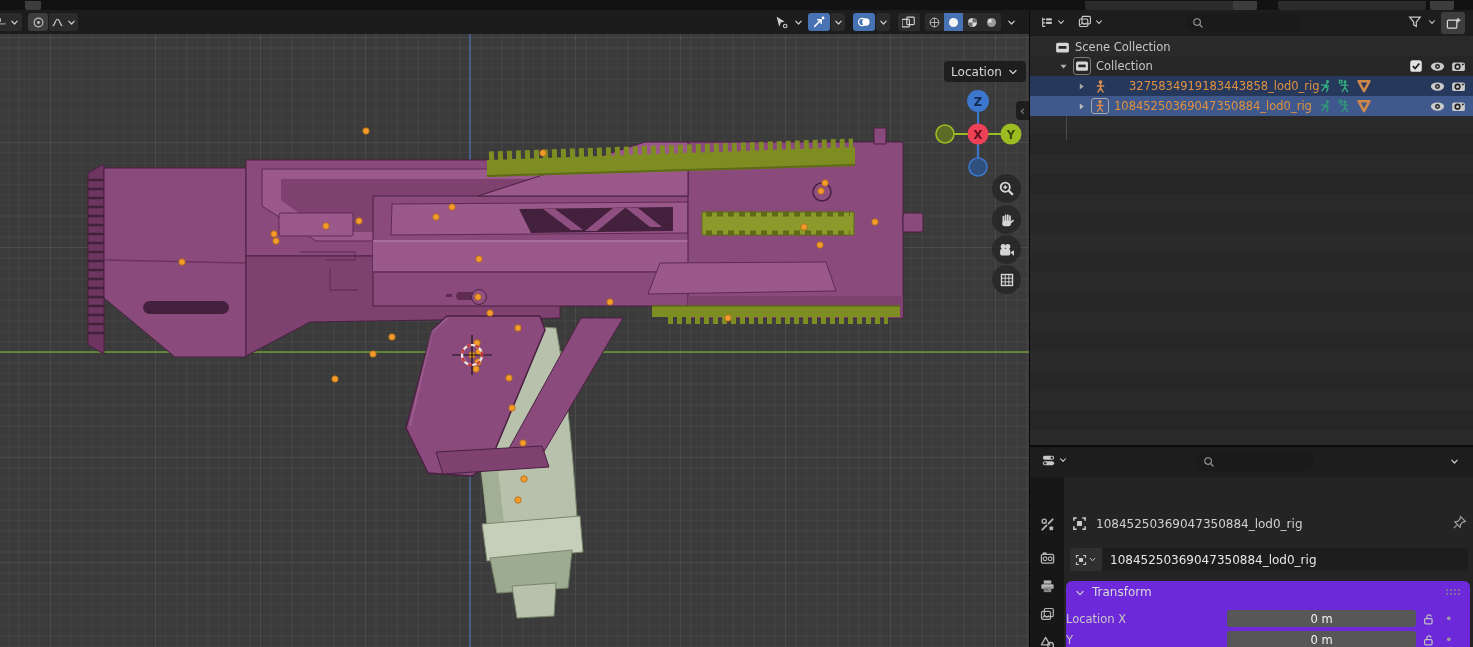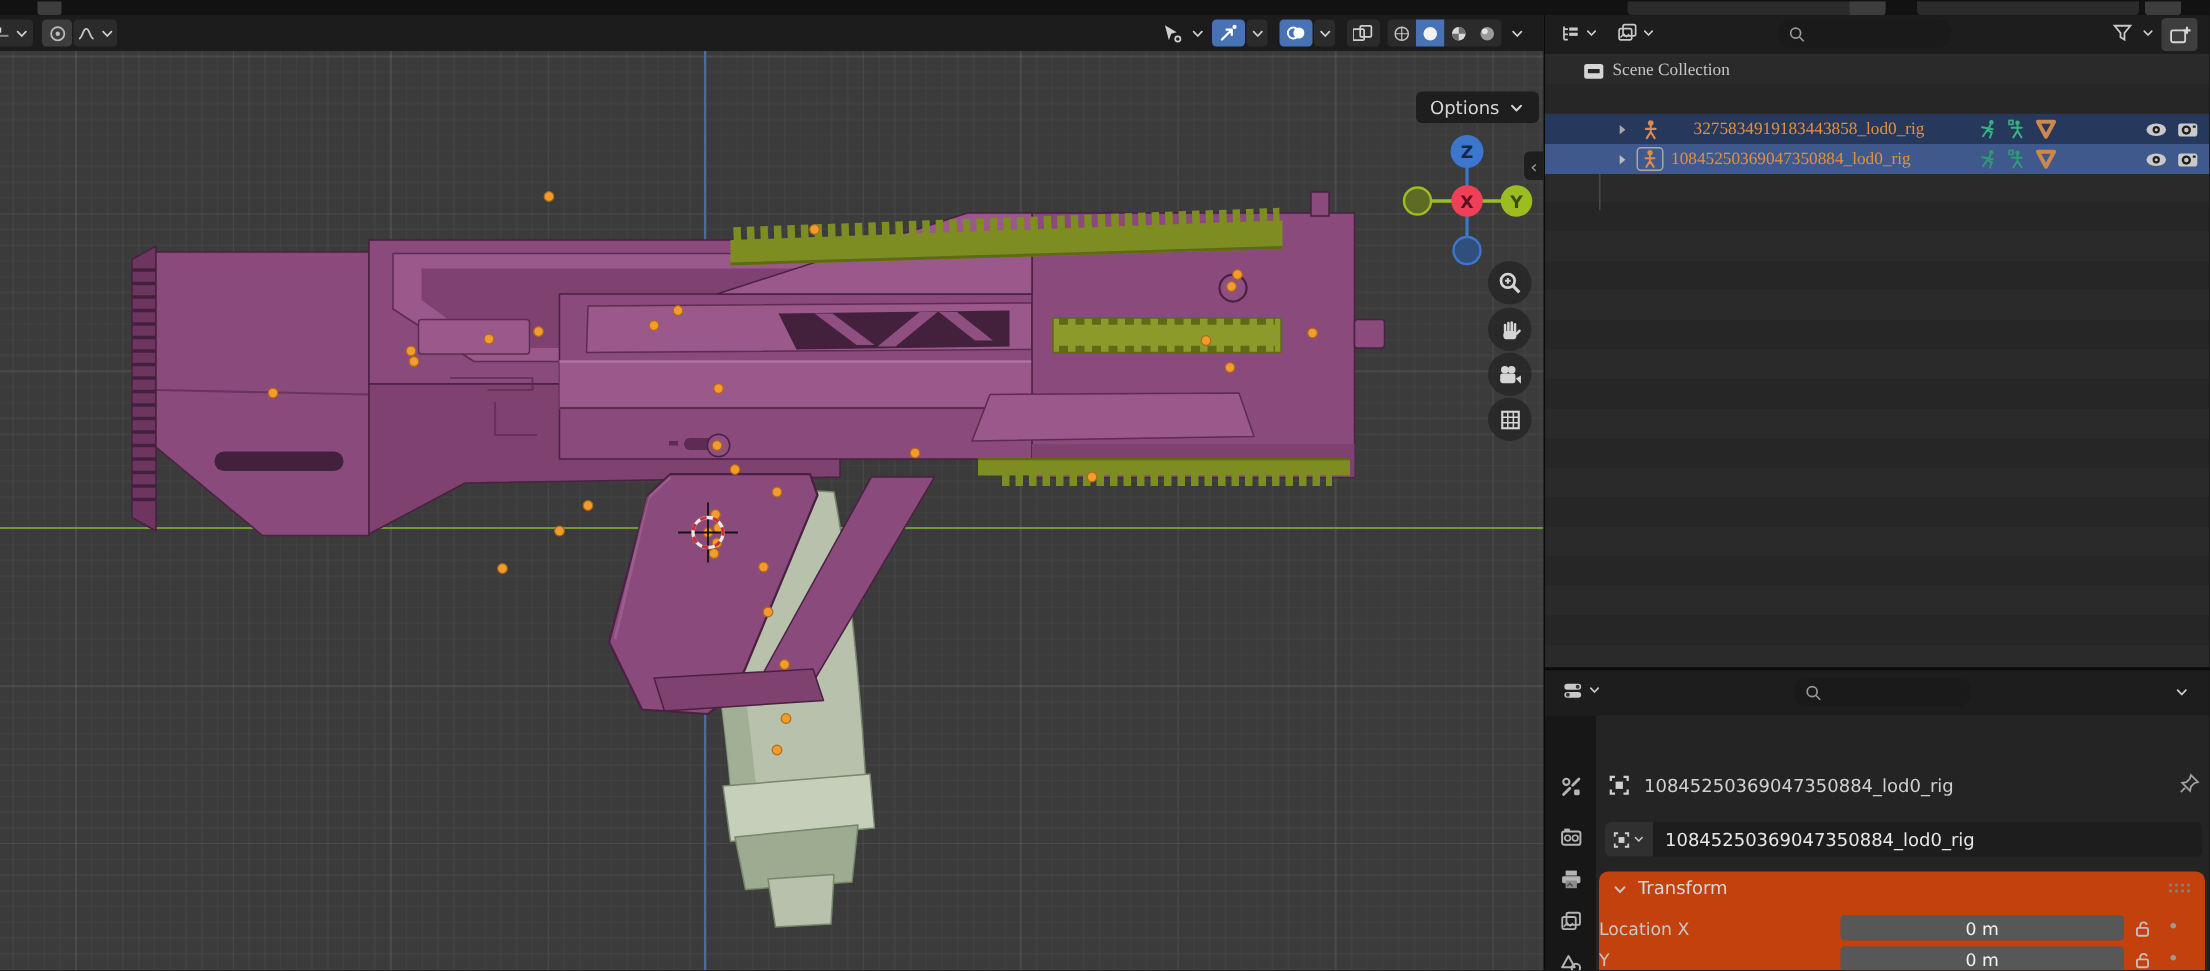--- a/index.html
+++ b/index.html
@@ -30,36 +30,36 @@
     display:flex;align-items:center;justify-content:center;gap:5px;font-size:12px;color:#d6d6d6;z-index:31;}
   #collapse-tag{position:absolute;left:1016px;top:67px;width:13px;height:19px;background:rgba(28,28,28,.9);
     border-radius:4px 0 0 4px;color:#9a9a9a;font-size:12px;display:flex;align-items:center;justify-content:center;}
   .navbtn{position:absolute;left:992px;width:29px;height:29px;border-radius:50%;background:rgba(38,38,38,.82);
     display:flex;align-items:center;justify-content:center;color:#d5d5d5;}
   
   #outliner{left:1030px;top:10px;width:443px;height:435px;background:#262626;overflow:hidden;}
   #ol-header{position:absolute;left:0;top:0;width:100%;height:26px;background:#1d1d1d;}
   #ol-rows{position:absolute;left:0;top:26px;width:100%;height:409px;
     background-image:repeating-linear-gradient(to bottom, rgba(255,255,255,0.02) 0 19.7px, transparent 19.7px 39.4px);}
-  .ol-row{position:absolute;left:0;width:100%;height:20px;display:flex;align-items:center;font-size:11.5px;color:#c5c5c5;font-family:Liberation Serif, serif;}
+  .ol-row{position:absolute;left:0;width:100%;height:20px;display:flex;align-items:center;font-size:11.5px;color:#c5c5c5;}
   .ol-row .lbl{white-space:nowrap;}
   .orange{color:var(--orangeText,#e0913f);}
   .rowsel{background:var(--selRow,#26395d);}
   .rowact{background:var(--actRow,#3f598c);}
   .treeline{position:absolute;left:36px;top:52px;width:1px;height:52px;background:#4a4a4a;}
   .ic{display:inline-block;flex:none;}
   .field{background:#1a1a1a;border-radius:10px;display:flex;align-items:center;gap:5px;padding:0 7px;color:#9a9a9a;}
   .field input{background:transparent;border:none;outline:none;color:#d0d0d0;font-size:11.5px;width:100%;font-family:inherit;}
   
   #props{left:1030px;top:447px;width:443px;height:200px;background:#242424;overflow:hidden;}
   #pr-header{position:absolute;left:0;top:0;width:100%;height:30px;background:#1d1d1d;}
   #pr-tabs{position:absolute;left:0;top:30px;width:34px;height:170px;background:#171717;}
   .ptab{position:absolute;left:0;width:34px;height:28px;display:flex;align-items:center;justify-content:center;color:#b4b4b4;}
   #pr-main{position:absolute;left:34px;top:30px;width:409px;height:170px;background:#242424;}
-  #panel{position:absolute;left:2px;top:104px;width:404px;height:66px;background:#c2410c;border-radius:6px 6px 0 0;}
+  #panel{position:absolute;left:2px;top:104px;width:404px;height:66px;background:#6d28d9;border-radius:6px 6px 0 0;}
   .trow{position:absolute;height:17px;display:flex;align-items:center;}
   .tlabel{position:absolute;width:152px;text-align:left;font-size:11.5px;color:#c7c7c7;}
   .tfield{position:absolute;width:189px;height:17px;background:#575757;border-radius:3px;color:#f2f2f2;
     font-size:11.5px;display:flex;align-items:center;justify-content:center;}
   .namefield{position:absolute;left:6px;top:71px;width:398px;height:23px;background:#1d1d1d;border-radius:4px;
     display:flex;align-items:center;font-size:12px;color:#e6e6e6;}
   .namefield .seg{width:32px;height:23px;background:#303030;border-radius:4px 0 0 4px;display:flex;align-items:center;justify-content:center;gap:1px;color:#cfcfcf;}
   text{font-family:"DejaVu Sans","Liberation Sans",sans-serif;}
 </style>
 </head>
@@ -291,21 +291,21 @@
     <div class="navbtn" style="top:231px">
       <svg width="16" height="16" viewBox="0 0 16 16">
           <rect x="2.5" y="2.5" width="11" height="11" fill="none" stroke="currentColor" stroke-width="1.4"></rect>
           <path d="M2.5,6.2 H13.5 M2.5,9.9 H13.5 M6.2,2.5 V13.5 M9.9,2.5 V13.5" stroke="currentColor" stroke-width="1"></path>
         </svg>
     </div>
 
     <div id="collapse-tag">‹</div>
 
     <div id="options-btn">
-      <span>Options</span>
+      <span>Location</span>
       <svg class="ic" width="12" height="12" viewBox="0 0 16 16">
           <use href="#s-chev"></use>
         </svg>
     </div>
   </div>
 
   <div id="vp-header">
     <div class="hbtn" style="left:-6px;width:28px;gap:2px">
       <svg width="11" height="11" viewBox="0 0 16 16">
           <rect x="2" y="2" width="5" height="5" fill="#d8d8d8"></rect>
@@ -450,20 +450,40 @@
   <div id="ol-rows">
     <div class="treeline"></div>
 
     <div class="ol-row" style="top:1px">
       <svg class="ic" style="margin-left:25px" width="15" height="15" viewBox="0 0 16 16" color="#d6d6d6">
           <use href="#s-coll"></use>
         </svg>
       <span class="lbl" style="margin-left:5px">Scene Collection</span>
     </div>
 
+    <div class="ol-row" style="top:20px">
+      <svg class="ic" style="margin-left:28px" width="11" height="11" viewBox="0 0 16 16" color="#b0b0b0">
+          <use href="#s-cd"></use>
+        </svg>
+      <span style="margin-left:4px;border:1px solid #7a7a7a;border-radius:3px;padding:1px;display:flex">
+        <svg class="ic" width="14" height="14" viewBox="0 0 16 16" color="#d6d6d6">
+            <use href="#s-coll"></use>
+          </svg>
+      </span>
+      <span class="lbl" style="margin-left:5px">Collection</span>
+      <svg class="ic" style="position:absolute;left:379px" width="14" height="14" viewBox="0 0 16 16">
+          <use href="#s-check"></use>
+        </svg>
+      <svg class="ic" style="position:absolute;left:400px" width="15" height="15" viewBox="0 0 16 16" color="#c9c9c9">
+          <use href="#s-eye"></use>
+        </svg>
+      <svg class="ic" style="position:absolute;left:421px" width="15" height="15" viewBox="0 0 16 16" color="#c9c9c9">
+          <use href="#s-cam"></use>
+        </svg>
+    </div>
 
     <div class="ol-row rowsel" style="top:40px">
       <svg class="ic" style="margin-left:46px" width="11" height="11" viewBox="0 0 16 16" color="#a8a8a8">
           <use href="#s-cr"></use>
         </svg>
       <svg class="ic" style="margin-left:6px" width="15" height="15" viewBox="0 0 16 16" color="#d98c4e">
           <use href="#s-arm"></use>
         </svg>
       <span class="lbl orange" style="margin-left:21px">3275834919183443858_lod0_rig</span>
       <svg class="ic" style="position:absolute;left:288px" width="15" height="15" viewBox="0 0 16 16" color="#35b380">

